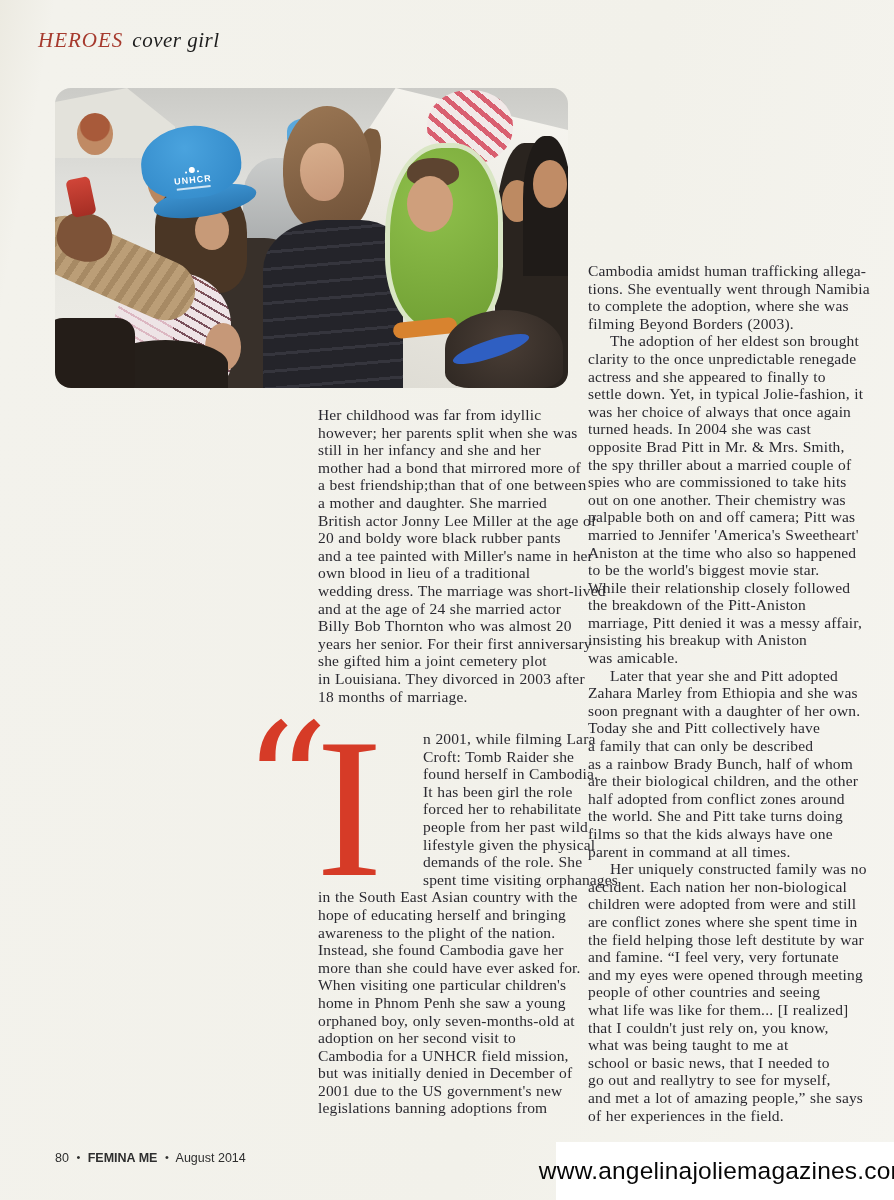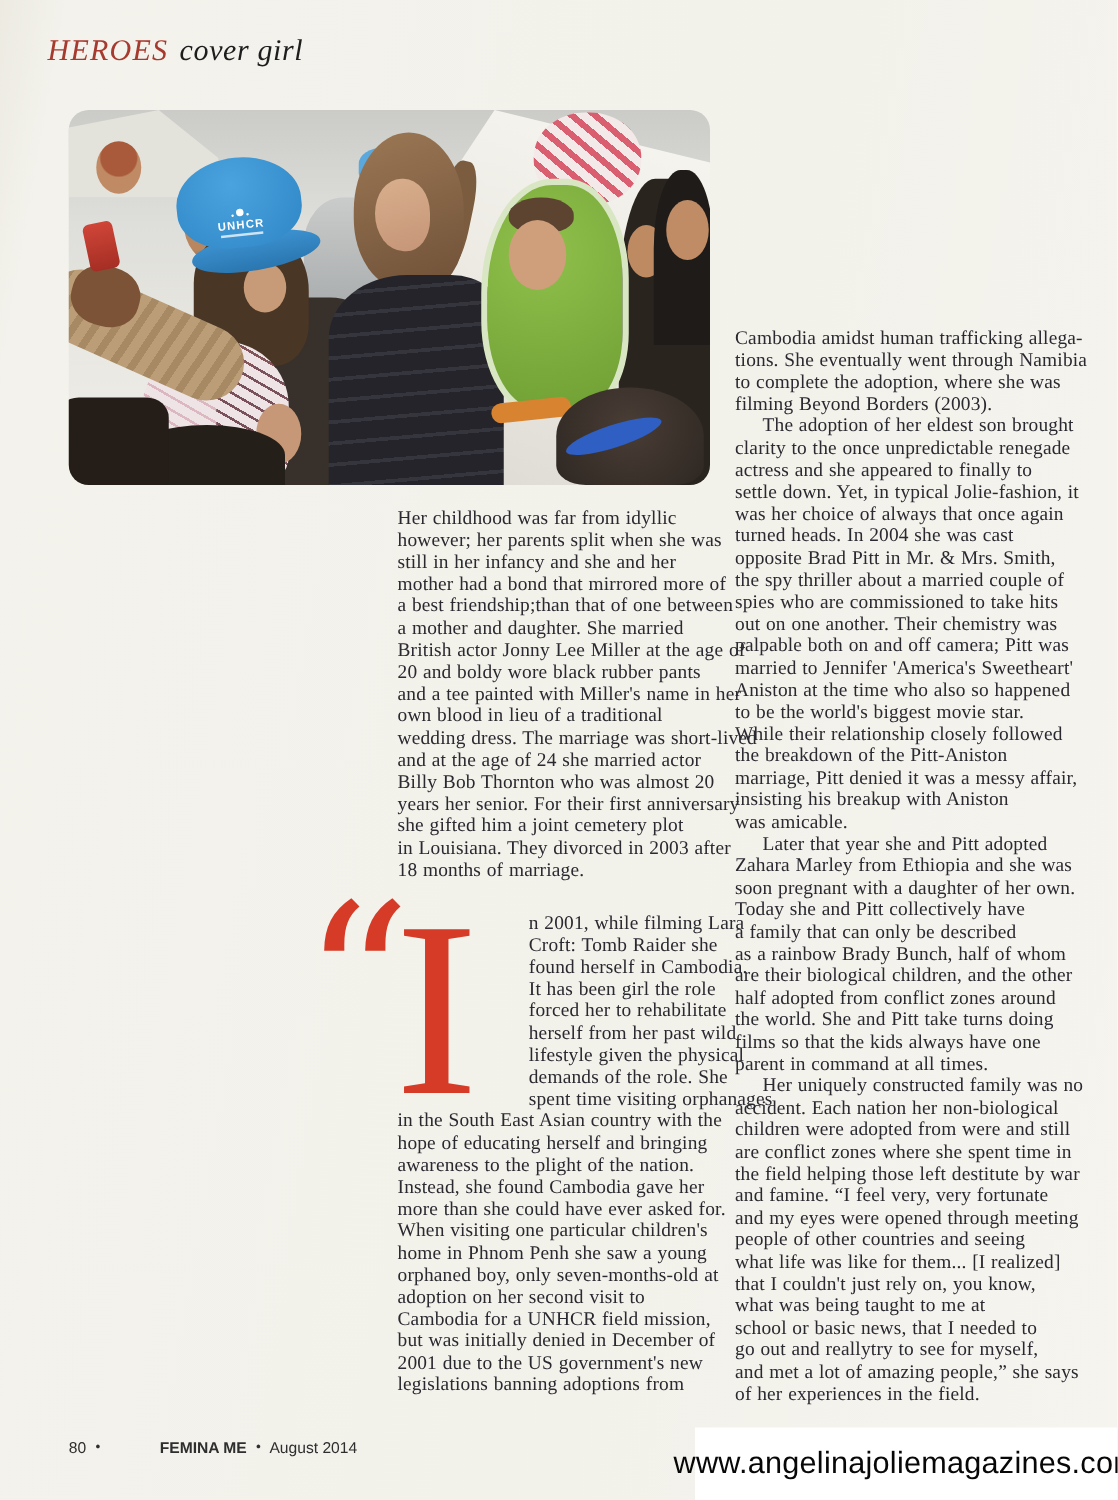--- a/index.html
+++ b/index.html
@@ -1,21 +1,21 @@
 <!DOCTYPE html>
 <html><head>
 <meta charset="utf-8">
 <style>
   html,body{margin:0;padding:0;}
   body{width:894px;height:1200px;position:relative;overflow:hidden;
        background:linear-gradient(100deg,#eceae1 0%,#f3f2ec 5%,#f2f1ea 60%,#f5f4ef 100%);
        font-family:"Liberation Serif",serif;color:#2a2930;}
   .abs{position:absolute;}
   
-  .masthead{left:38px;top:28px;font-style:italic;font-size:24px;letter-spacing:.5px;}
+  .masthead{left:38px;top:28px;font-style:italic;font-size:21px;letter-spacing:.5px;}
   .masthead .red{color:#a63a2e;letter-spacing:1px;}
   .masthead .black{color:#1d1d1d;margin-left:9px;}
   
   .photo{left:55px;top:88px;width:513px;height:300px;border-radius:16px;overflow:hidden;
          background:linear-gradient(180deg,#cbcbc7 0%,#dededa 30%,#e9e8e2 65%,#efeee8 100%);}
   .ph{position:absolute;}
   .ph-tent-right{left:235px;top:0;width:278px;height:300px;
       background:linear-gradient(200deg,#f7f6f1 0%,#edebe4 45%,#dbd9d1 100%);
       clip-path:polygon(8% 42%,38% 0%,100% 14%,100% 100%,0% 100%);}
   .ph-tent-left{left:0;top:0;width:120px;height:70px;background:#e3e2db;
@@ -82,21 +82,21 @@
   .left-p1{left:318px;top:406px;width:256px;}
   .dc-block{left:318px;top:730px;width:256px;}
   .dc-quote{position:absolute;left:-76px;top:-28px;font-size:170px;line-height:1;color:#d63b27;
       font-family:"DejaVu Serif",serif;}
   .dc-letter{position:absolute;left:-2px;top:-22px;font-size:200px;line-height:1;color:#d63b27;
       font-family:"Liberation Serif",serif;}
   .beside .tline{margin-left:105px;}
   .right-col{left:588px;top:262px;width:276px;}
   
   .folio{left:55px;top:1151px;font-family:"Liberation Sans",sans-serif;font-size:12.5px;color:#2e2e2e;}
-  .folio .mag{font-weight:bold;margin-left:40px;}
+  .folio .mag{font-weight:bold;}
   .folio .dot{margin:0 4px;font-size:11px;position:relative;top:-1px;}
   .urlbox{left:556px;top:1142px;width:338px;height:58px;background:#ffffff;
       display:flex;align-items:center;justify-content:center;}
   .urlbox span{font-family:"Liberation Sans",sans-serif;font-size:24.5px;color:#070707;letter-spacing:.2px;}
 </style>
 </head>
 <body>
 
 <div class="abs masthead">
   <span class="red">HEROES</span><span class="black">cover girl</span>
@@ -164,21 +164,21 @@
 
 <div class="abs col dc-block">
   <div class="dc-quote">“</div>
   <div class="dc-letter">I</div>
   <div class="beside">
       <div class="tline">n 2001, while filming Lara</div>
       <div class="tline">Croft: Tomb Raider she</div>
       <div class="tline">found herself in Cambodia.</div>
       <div class="tline">It has been girl the role</div>
       <div class="tline">forced her to rehabilitate</div>
-      <div class="tline">herself from her past wild</div>
+      <div class="tline">people from her past wild</div>
       <div class="tline">lifestyle given the physical</div>
       <div class="tline">demands of the role. She</div>
       <div class="tline">spent time visiting orphanages</div>
     </div>
   <div>
       <div class="tline">in the South East Asian country with the</div>
       <div class="tline">hope of educating herself and bringing</div>
       <div class="tline">awareness to the plight of the nation.</div>
       <div class="tline">Instead, she found Cambodia gave her</div>
       <div class="tline">more than she could have ever asked for.</div>

